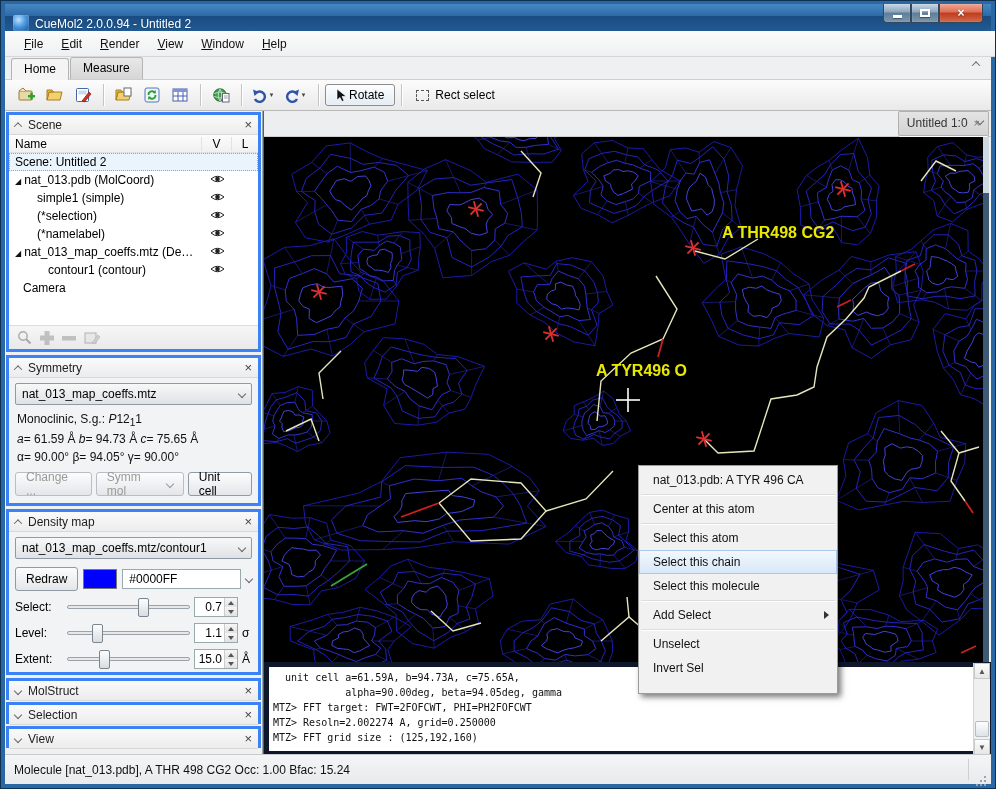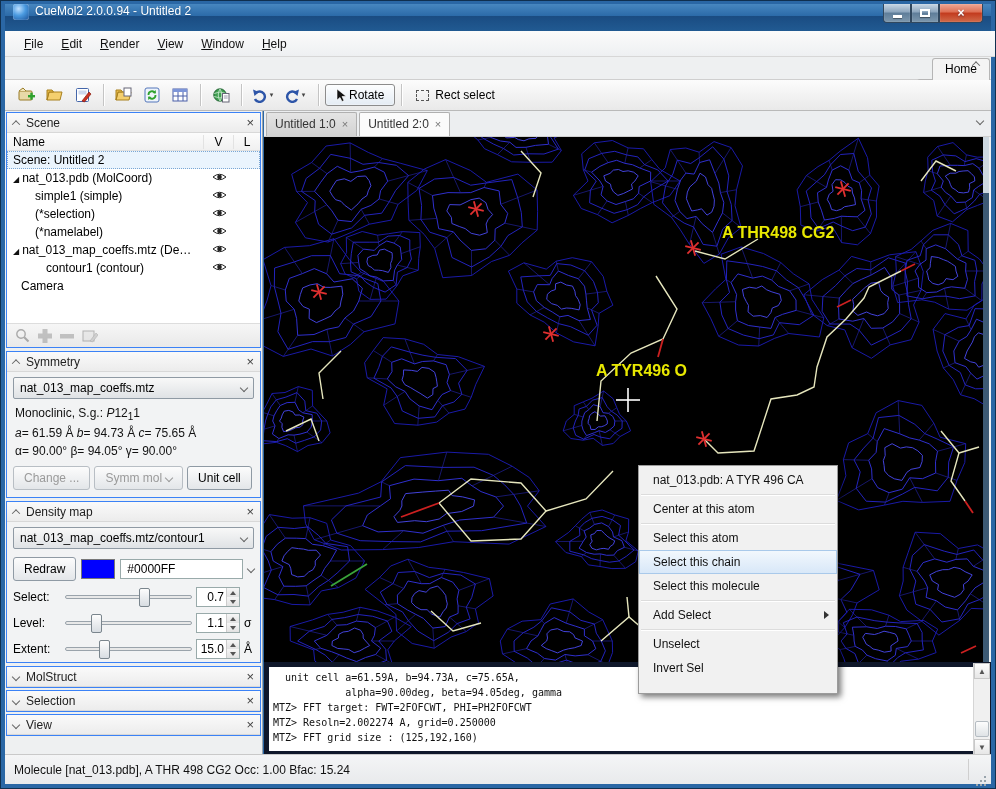--- a/index.html
+++ b/index.html
@@ -2,21 +2,21 @@
 <html><head>
 <meta charset="utf-8">
 <style>
   * { margin:0; padding:0; box-sizing:border-box; }
   html,body { width:996px; height:789px; font-family:"Liberation Sans",sans-serif; font-size:12px; }
   #win { position:relative; width:996px; height:789px; background:#2a67a5;
          border:1px solid #10304f; overflow:hidden; }
   
   #titlebar { position:absolute; left:4px; top:3px; right:4px; height:27px;
     background:linear-gradient(#4787c0 0%, #2b6aa8 45%, #1a4c82 46%, #215a92 100%);
-    color:#fff; display:flex; align-items:flex-start; padding-left:8px;
+    color:#fff; display:flex; align-items:flex-end; padding-left:8px;
     text-shadow:0 1px 2px #00224477; }
   #app-icon { width:16px; height:16px; margin-right:6px; border-radius:3px;
     background:radial-gradient(circle at 35% 30%, #bfe0ff 0%, #4a9ae0 45%, #1a4f96 100%);
     box-shadow:inset 0 0 1px #fff; }
   .win-btns { position:absolute; right:8px; top:0; display:flex; }
   .win-btn { width:28px; height:19px; display:flex; align-items:center; justify-content:center;
     color:#fff; font-size:12px; border:1px solid #30475e; border-top:none;
     background:linear-gradient(#c9d8e6,#8ba4bc 45%,#5e7d99 50%,#7d97ad);
     box-shadow:inset 0 0 1px #ffffffaa; }
   .win-btn.min { border-radius:0 0 0 4px; }
@@ -26,21 +26,21 @@
   .max-glyph { width:10px; height:8px; border:2px solid #fff; box-shadow:0 1px 1px #0006;}
   
   #menubar { position:absolute; left:4px; top:30px; right:0; height:26px;
     background:linear-gradient(#fbfbfb,#eef0f2); border-bottom:1px solid #d7d7d7;
     display:flex; align-items:center; padding-left:10px; }
   .menu-item { padding:4px 9px; color:#111; }
   .menu-item u { text-decoration:underline; }
   
   #ribbontabs { position:absolute; left:4px; top:56px; right:4px; height:23px;
     background:#eef0f1; display:flex; align-items:flex-end; padding-left:6px;
-    border-bottom:1px solid #cfcfcf;flex-direction:column; }
+    border-bottom:1px solid #cfcfcf; }
   .rtab { padding:3px 12px 4px; border:1px solid #b5b5b5; border-bottom:none;
     border-radius:3px 3px 0 0; background:linear-gradient(#e8e8e8,#d6d6d6); margin-right:1px; }
   .rtab.active { background:#f4f4f4; position:relative; top:1px; font-weight:normal; }
   #ribbon-collapse { position:absolute; right:12px; top:4px; }
   
   #toolbar { position:absolute; left:4px; top:79px; right:4px; height:31px;
     background:linear-gradient(#fcfcfc,#e9e9e9); border-bottom:1px solid #b9b9b9;
     display:flex; align-items:center; padding-left:8px; }
   .tbtn { width:26px; height:24px; display:flex; align-items:center; justify-content:center; margin:0 1px; }
   .tsep { width:1px; height:22px; background:#c4c4c4; margin:0 6px; box-shadow:1px 0 0 #fff; }
@@ -51,21 +51,21 @@
   .rectsel { display:flex; align-items:center; gap:6px; padding:3px 8px; }
   .dash-rect { width:13px; height:11px; border:1px dashed #555; }
   .chev { display:inline-block; width:6px; height:6px; border-right:1.6px solid #666; border-bottom:1.6px solid #666; }
   .chev.up { transform:rotate(-135deg) translate(-1px,-1px); }
   .chev.down { transform:rotate(45deg); }
   
   #sidebar { position:absolute; left:4px; top:110px; width:258px; bottom:34px;
     background:#eef0f1; border-right:1px solid #9aa4ad; display:flex; flex-direction:column; overflow:hidden; }
   #main { position:absolute; left:263px; top:110px; right:4px; bottom:34px; background:#eef0f1; }
   
-  .panel { border:1px solid #3b82f6; background:#f2f3f4; margin:1px 1px 2px; }
+  .panel { border:3px solid #3b82f6; background:#f2f3f4; margin:1px 1px 2px; }
   .phead { height:20px; display:flex; align-items:center; padding:0 6px; gap:7px;
     background:linear-gradient(#fafafa,#ececec); border-bottom:1px solid #d8d8d8; }
   .phead .title { flex:1; color:#222; }
   .pclose { color:#444; font-size:13px; line-height:1; }
   
   #scene-cols { display:flex; height:18px; background:linear-gradient(#fcfcfc,#f0f0f0);
     border-bottom:1px solid #e0e0e0; align-items:center; }
   #scene-cols .c1 { flex:1; padding-left:6px; border-right:1px solid #e2e2e2; }
   #scene-cols .c2 { width:30px; text-align:center; border-right:1px solid #e2e2e2; }
   #scene-cols .c3 { width:26px; text-align:center; }
@@ -100,21 +100,21 @@
   .spin { width:44px; height:20px; border:1px solid #9aa; background:#fff; display:flex; align-items:center; }
   .spin .num { flex:1; text-align:right; padding-right:2px; }
   .steppers { width:13px; height:100%; border-left:1px solid #ccc; display:flex; flex-direction:column; }
   .steppers div { flex:1; display:flex; align-items:center; justify-content:center; background:linear-gradient(#f6f6f6,#e2e2e2); }
   .tri-up { width:0; height:0; border-left:3px solid transparent; border-right:3px solid transparent; border-bottom:4px solid #555; }
   .tri-dn { width:0; height:0; border-left:3px solid transparent; border-right:3px solid transparent; border-top:4px solid #555; }
   .unit { width:10px; }
   .cpanel { height:22px; }
   
   #viewtabs { position:absolute; left:0; top:0; right:0; height:26px; background:#eceef0;
-    border-bottom:1px solid #cfcfcf; display:flex; align-items:flex-end; padding-left:2px; }
+    border-bottom:1px solid #cfcfcf; display:flex; align-items:flex-end; padding-left:2px;flex-direction:column; }
   .vtab { display:flex; align-items:center; gap:6px; padding:4px 8px 5px;
     border:1px solid #b0b0b0; border-bottom:none; border-radius:2px 2px 0 0;
     background:linear-gradient(#e4e4e4,#d2d2d2); margin-right:2px; color:#333; }
   .vtab.active { background:#fbfbfb; }
   .vtab .x { color:#777; font-size:11px; }
   #vtab-dd { position:absolute; right:8px; top:7px; }
   #viewport { position:absolute; left:0; top:26px; width:719px; height:525px; background:#000; }
   #vp-scroll { position:absolute; left:719px; top:26px; width:6px; height:525px; background:#3d5a74; }
   #vp-thumb { position:absolute; left:0; top:0; width:6px; height:56px; background:#cdd8e0; }
   

